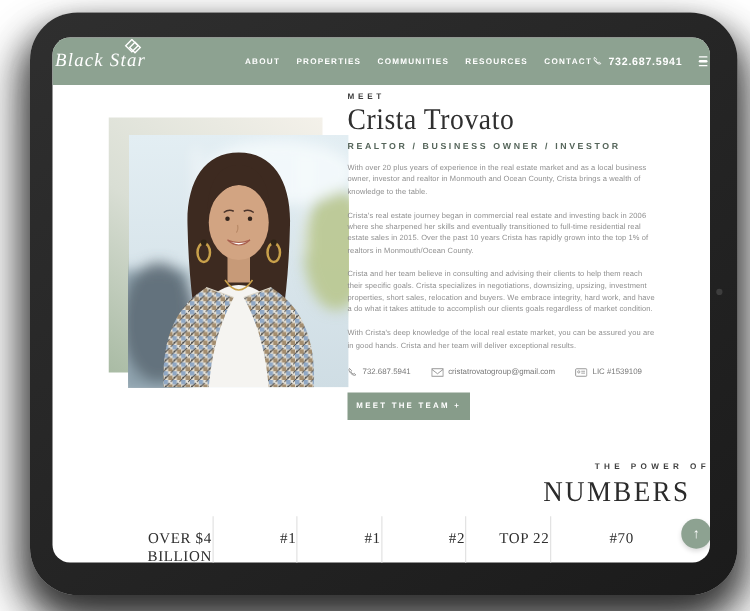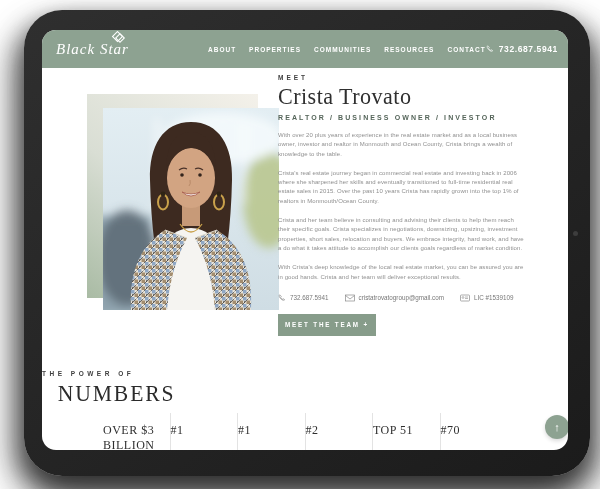--- a/index.html
+++ b/index.html
@@ -14,21 +14,21 @@
                        -12px 14px 28px rgba(15,15,15,.35), 12px 14px 28px rgba(15,15,15,.3); }
   .camera-dot { position:absolute; left:549px; top:221px; width:5px; height:5px;
                 border-radius:50%; background:#3d3d3d; }
 
   
   .screen { position:absolute; left:18px; top:20px; width:526px; height:420px;
             background:#ffffff; border-radius:14px; overflow:hidden; }
 
   
   .site-header { position:absolute; left:0; top:0; width:526px; height:38px;
-                 background:#8da291; display:flex; align-items:center; padding:0 14px; }
+                 background:#8da291; display:flex; align-items:center; padding:0 2px; }
   .logo { position:relative; color:#ffffff; width:128px; flex:0 0 auto; cursor:pointer; }
   .logo-text { font-family:"Liberation Serif", serif; font-style:italic; font-size:15px;
                letter-spacing:1px; white-space:nowrap; }
   .logo-mark { position:absolute; left:52px; top:-9px; }
   .main-nav { display:flex; gap:13px; margin-left:24px; }
   .main-nav a { color:#ffffff; font-size:6.5px; font-weight:700; letter-spacing:1px;
                 text-decoration:none; white-space:nowrap; }
   .header-phone { margin-left:auto; display:flex; align-items:center; gap:5px;
                   color:#ffffff; font-size:8.5px; font-weight:700; letter-spacing:.6px;
                   cursor:pointer; }
@@ -54,21 +54,21 @@
            letter-spacing:.1px; }
   .contact-row { display:flex; align-items:center; gap:16px; margin-top:12px; }
   .contact { display:flex; align-items:center; gap:4px; font-size:6.3px; color:#777;
              white-space:nowrap; }
   .contact svg { flex:0 0 auto; }
   .cta { display:block; margin-top:12px; width:98px; height:22px; border:none;
          background:#879c8a; color:#ffffff; font-family:"Liberation Sans", sans-serif;
          font-size:6.3px; font-weight:700; letter-spacing:1.8px; cursor:pointer; }
 
   
-  .numbers { position:absolute; left:0; top:340px; width:526px; text-align:left; }
+  .numbers { position:absolute; left:0; top:340px; width:526px; text-align:right; }
   .numbers .eyebrow { letter-spacing:3.5px; }
   .numbers-title { font-family:"Liberation Serif", serif; font-weight:400; font-size:23px;
                    letter-spacing:2px; color:#2b2b2b; line-height:26px; margin-top:4px;
                    transform:scaleX(.94); transform-origin:center; }
   .stats { display:flex; margin:6px auto 0; width:404px; height:70px; }
   .stat { flex:1 1 0; padding-top:10px; font-family:"Liberation Serif", serif;
           font-size:12px; letter-spacing:.5px; color:#2f2f2f; line-height:15px; }
   .stat + .stat { border-left:1px solid #e3e3e3; }
 
   
@@ -200,25 +200,25 @@
             <span>LIC #1539109</span>
           </span>
         </div>
         <button class="cta">MEET THE TEAM +</button>
       </section>
 
       <section class="numbers">
         <div class="eyebrow">THE POWER OF</div>
         <div class="numbers-title">NUMBERS</div>
         <div class="stats">
-          <div class="stat">OVER $3 BILLION</div>
+          <div class="stat">OVER $4 BILLION</div>
           <div class="stat">#1</div>
           <div class="stat">#1</div>
           <div class="stat">#2</div>
-          <div class="stat">TOP 51</div>
+          <div class="stat">TOP 22</div>
           <div class="stat">#70</div>
         </div>
       </section>
 
       <button class="scroll-top">
         <span>↑</span>
       </button>
 
     </div>
     <div class="camera-dot"></div>

